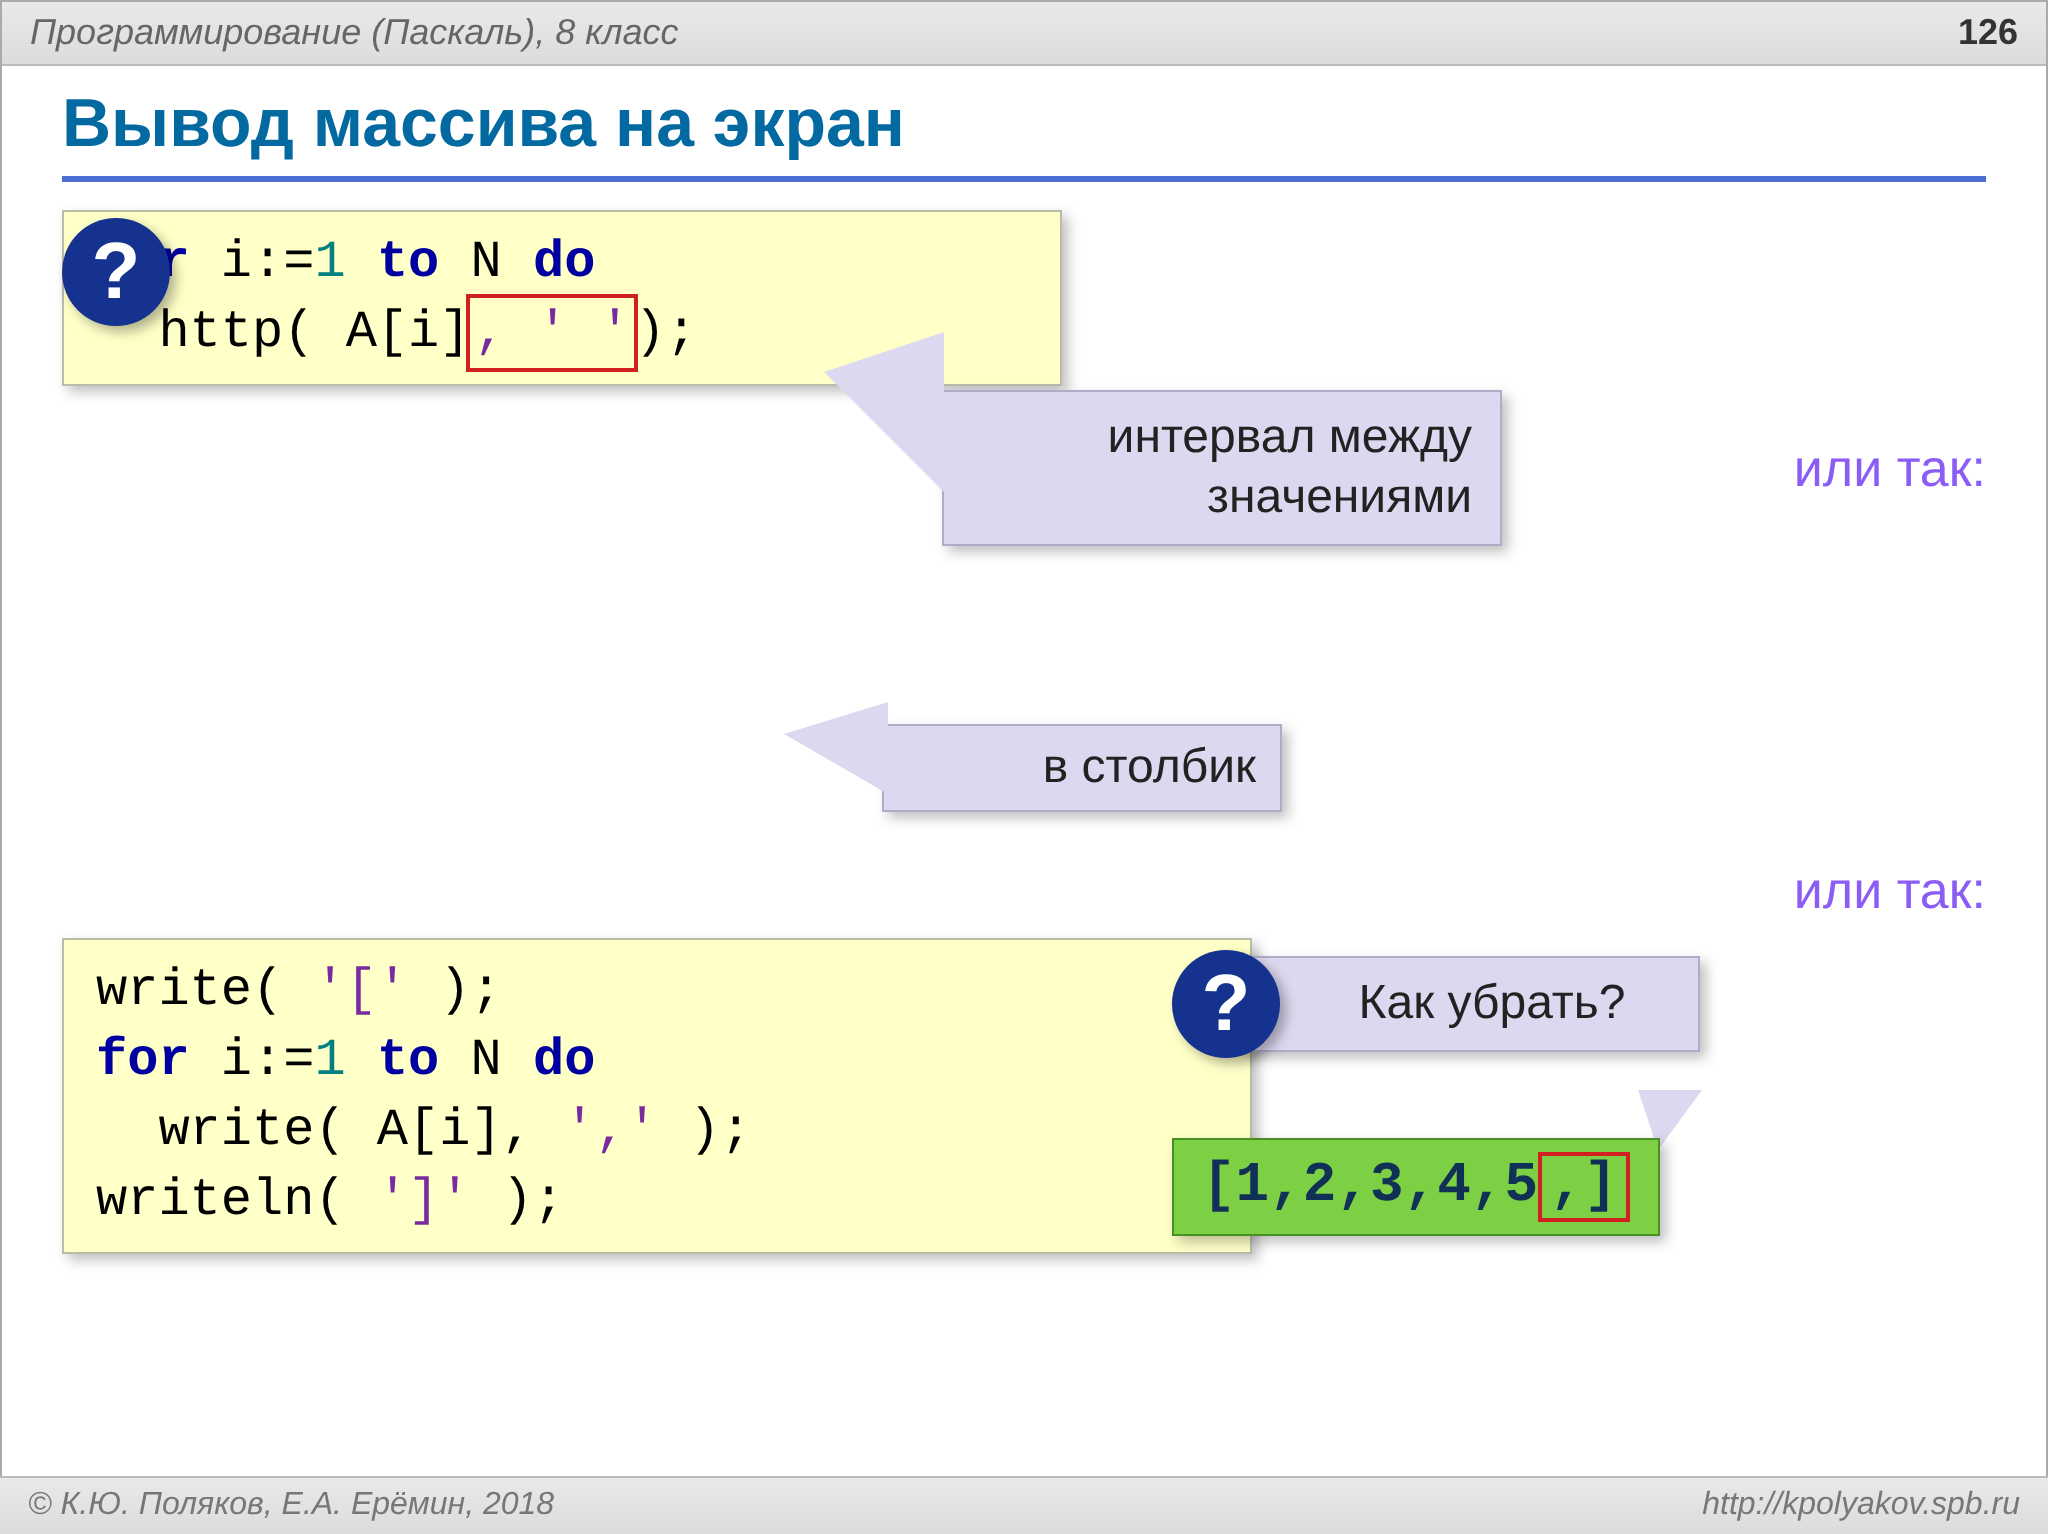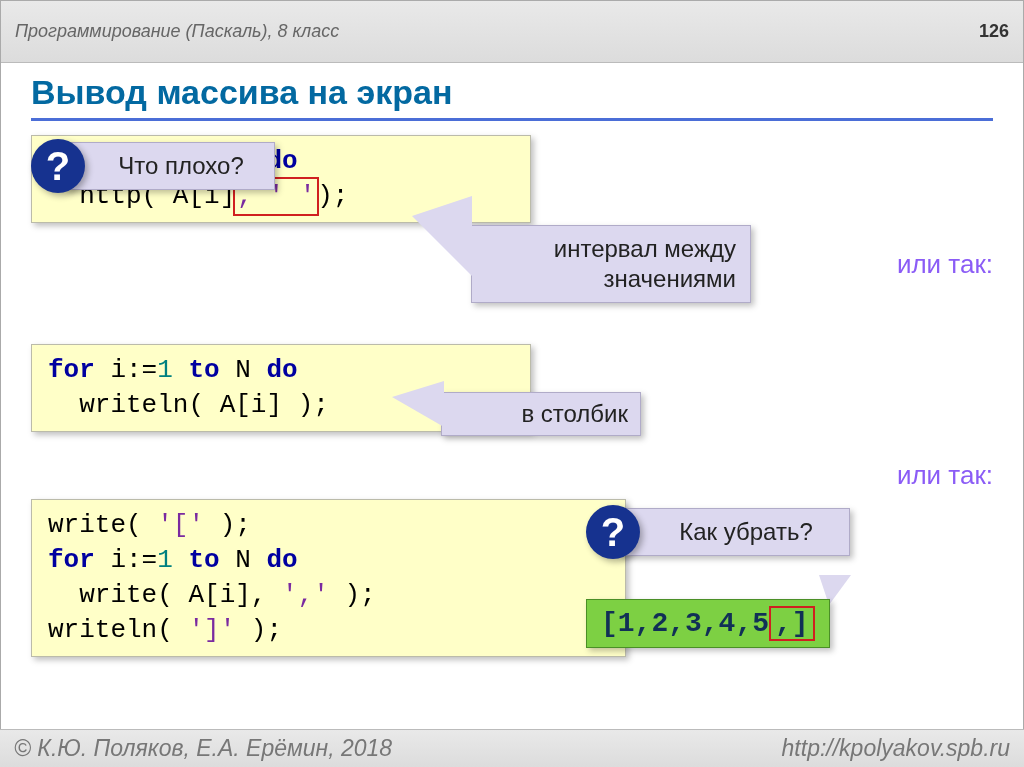--- a/index.html
+++ b/index.html
@@ -7,21 +7,21 @@
     font-family: Arial, Helvetica, sans-serif;
     background: #fff;
     width: 1024px;
     height: 767px;
     overflow: hidden;
     border: 1px solid #aaa;
   }
   .topbar {
     background: linear-gradient(#e9e9e9, #dcdcdc);
     border-bottom: 1px solid #bbb;
-    padding: 20px 14px;
+    padding: 5px 14px;
     font-style: italic;
     color: #666;
     font-size: 18px;
     display: flex;
     justify-content: space-between;
     align-items: center;
   }
   .topbar .pagenum {
     font-style: normal;
     font-weight: bold;
@@ -154,21 +154,21 @@
   }
 
   .footer {
     position: absolute;
     left: 0; right: 0; bottom: 0;
     background: linear-gradient(#e9e9e9, #dcdcdc);
     border-top: 1px solid #bbb;
     padding: 5px 14px;
     font-style: italic;
     color: #777;
-    font-size: 23px;
+    font-size: 16px;
     display: flex;
     justify-content: space-between;
   }
 </style>
 </head>
 <body>
 
 <div class="topbar">
   <span>Программирование (Паскаль), 8 класс</span>
   <span class="pagenum">126</span>
@@ -176,31 +176,28 @@
 
 <div class="content">
   <h1>Вывод массива на экран</h1>
 
   <div class="row1">
     <div class="code-box"><span class="kw">for</span><span> i:=</span><span class="num">1</span><span class="kw"> to</span><span> N </span><span class="kw">do</span>
 <span>  http( A[i]</span><span class="highlight-box"><span class="str">, ' '</span></span><span>);</span></div>
 
     <div class="q1-wrap">
       <span class="q-badge">?</span>
-      <div class="callout">Что плохо?</div>
     </div>
 
     <div class="callout interval">интервал между значениями</div>
   </div>
 
   <div class="or-label">или так:</div>
 
   <div class="row2">
-    <div class="code-box"><span class="kw">for</span><span> i:=</span><span class="num">1</span><span class="kw"> to</span><span> N </span><span class="kw">do</span>
-<span>  writeln( A[i] );</span></div>
     <div class="callout stolbik">в столбик</div>
   </div>
 
   <div class="or-label second">или так:</div>
 
   <div class="row3">
     <div class="code-box"><span>write( </span><span class="str">'['</span><span> );</span>
 <span class="kw">for</span><span> i:=</span><span class="num">1</span><span class="kw"> to</span><span> N </span><span class="kw">do</span>
 <span>  write( A[i], </span><span class="str">','</span><span> );</span>
 <span>writeln( </span><span class="str">']'</span><span> );</span></div>

